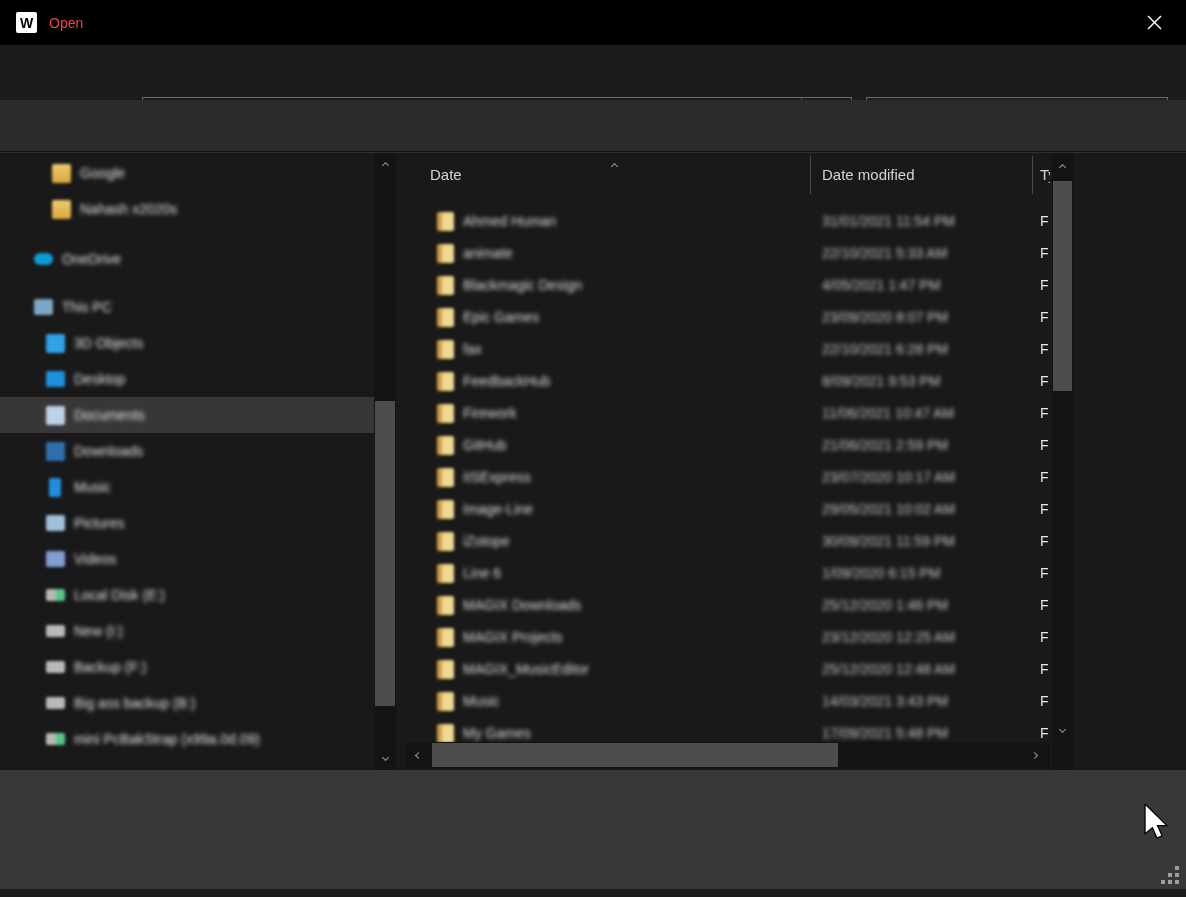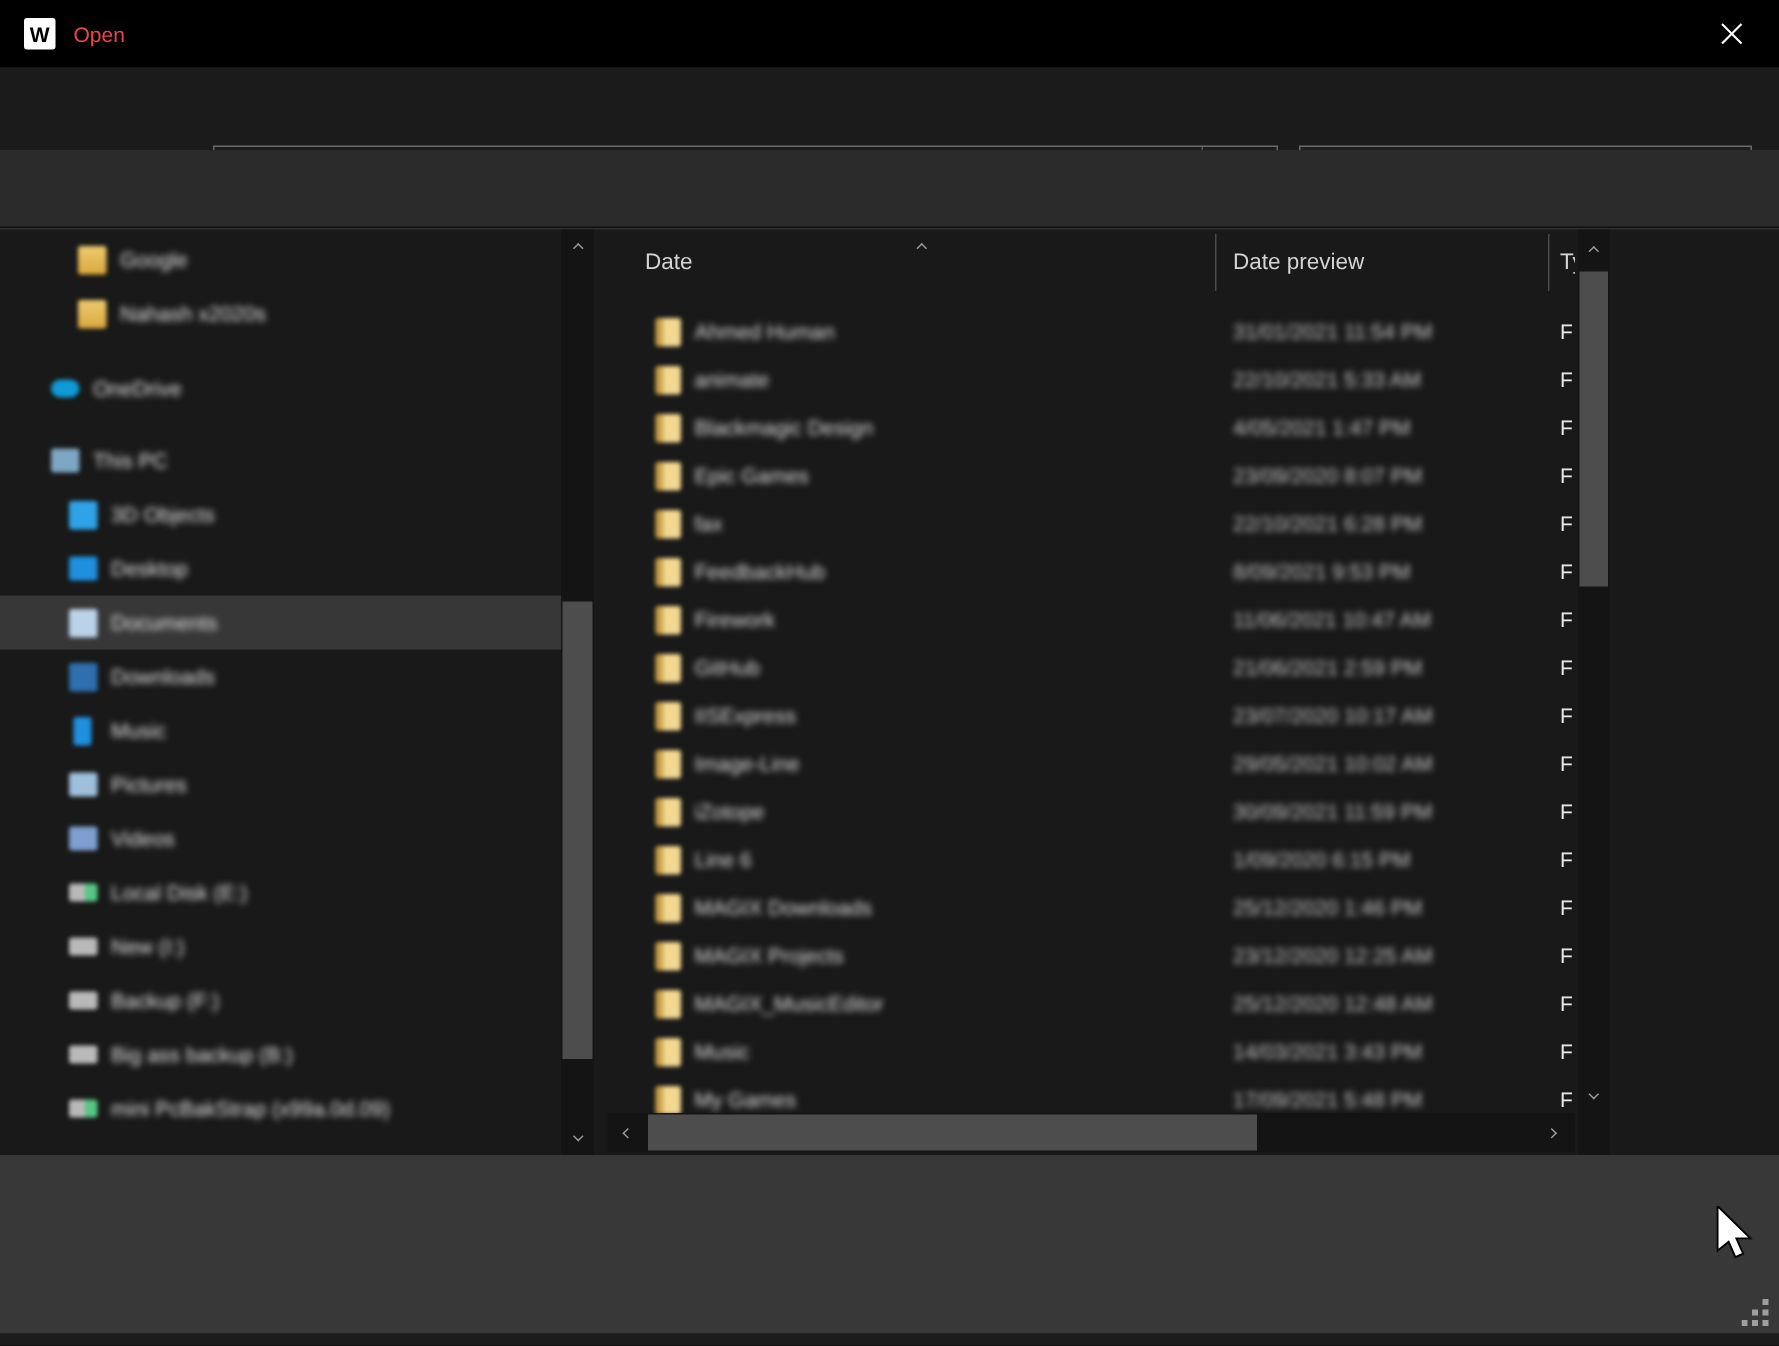--- a/index.html
+++ b/index.html
@@ -297,21 +297,21 @@
       <div class="sb-arrow" style="top:594px">
           <span class="chev down sm"></span>
         </div>
     </div>
 
     <section class="filelist">
       <div class="fl-header">
         <span class="sort-chev"><span class="chev up sm"></span></span>
         <span class="col-label col-name">Date</span>
         <span class="col-sep sep1"></span>
-        <span class="col-label col-date">Date preview</span>
+        <span class="col-label col-date">Date modified</span>
         <span class="col-sep sep2"></span>
         <span class="col-label col-type">Ty</span>
       </div>
       <div class="fl-rows">
   <div class="row">
     <span class="fl-icon blur-sm"></span>
     <span class="r-name blurred">Ahmed Human</span>
     <span class="r-date blurred">31/01/2021 11:54 PM</span>
     <span class="r-type">F</span>
   </div>

